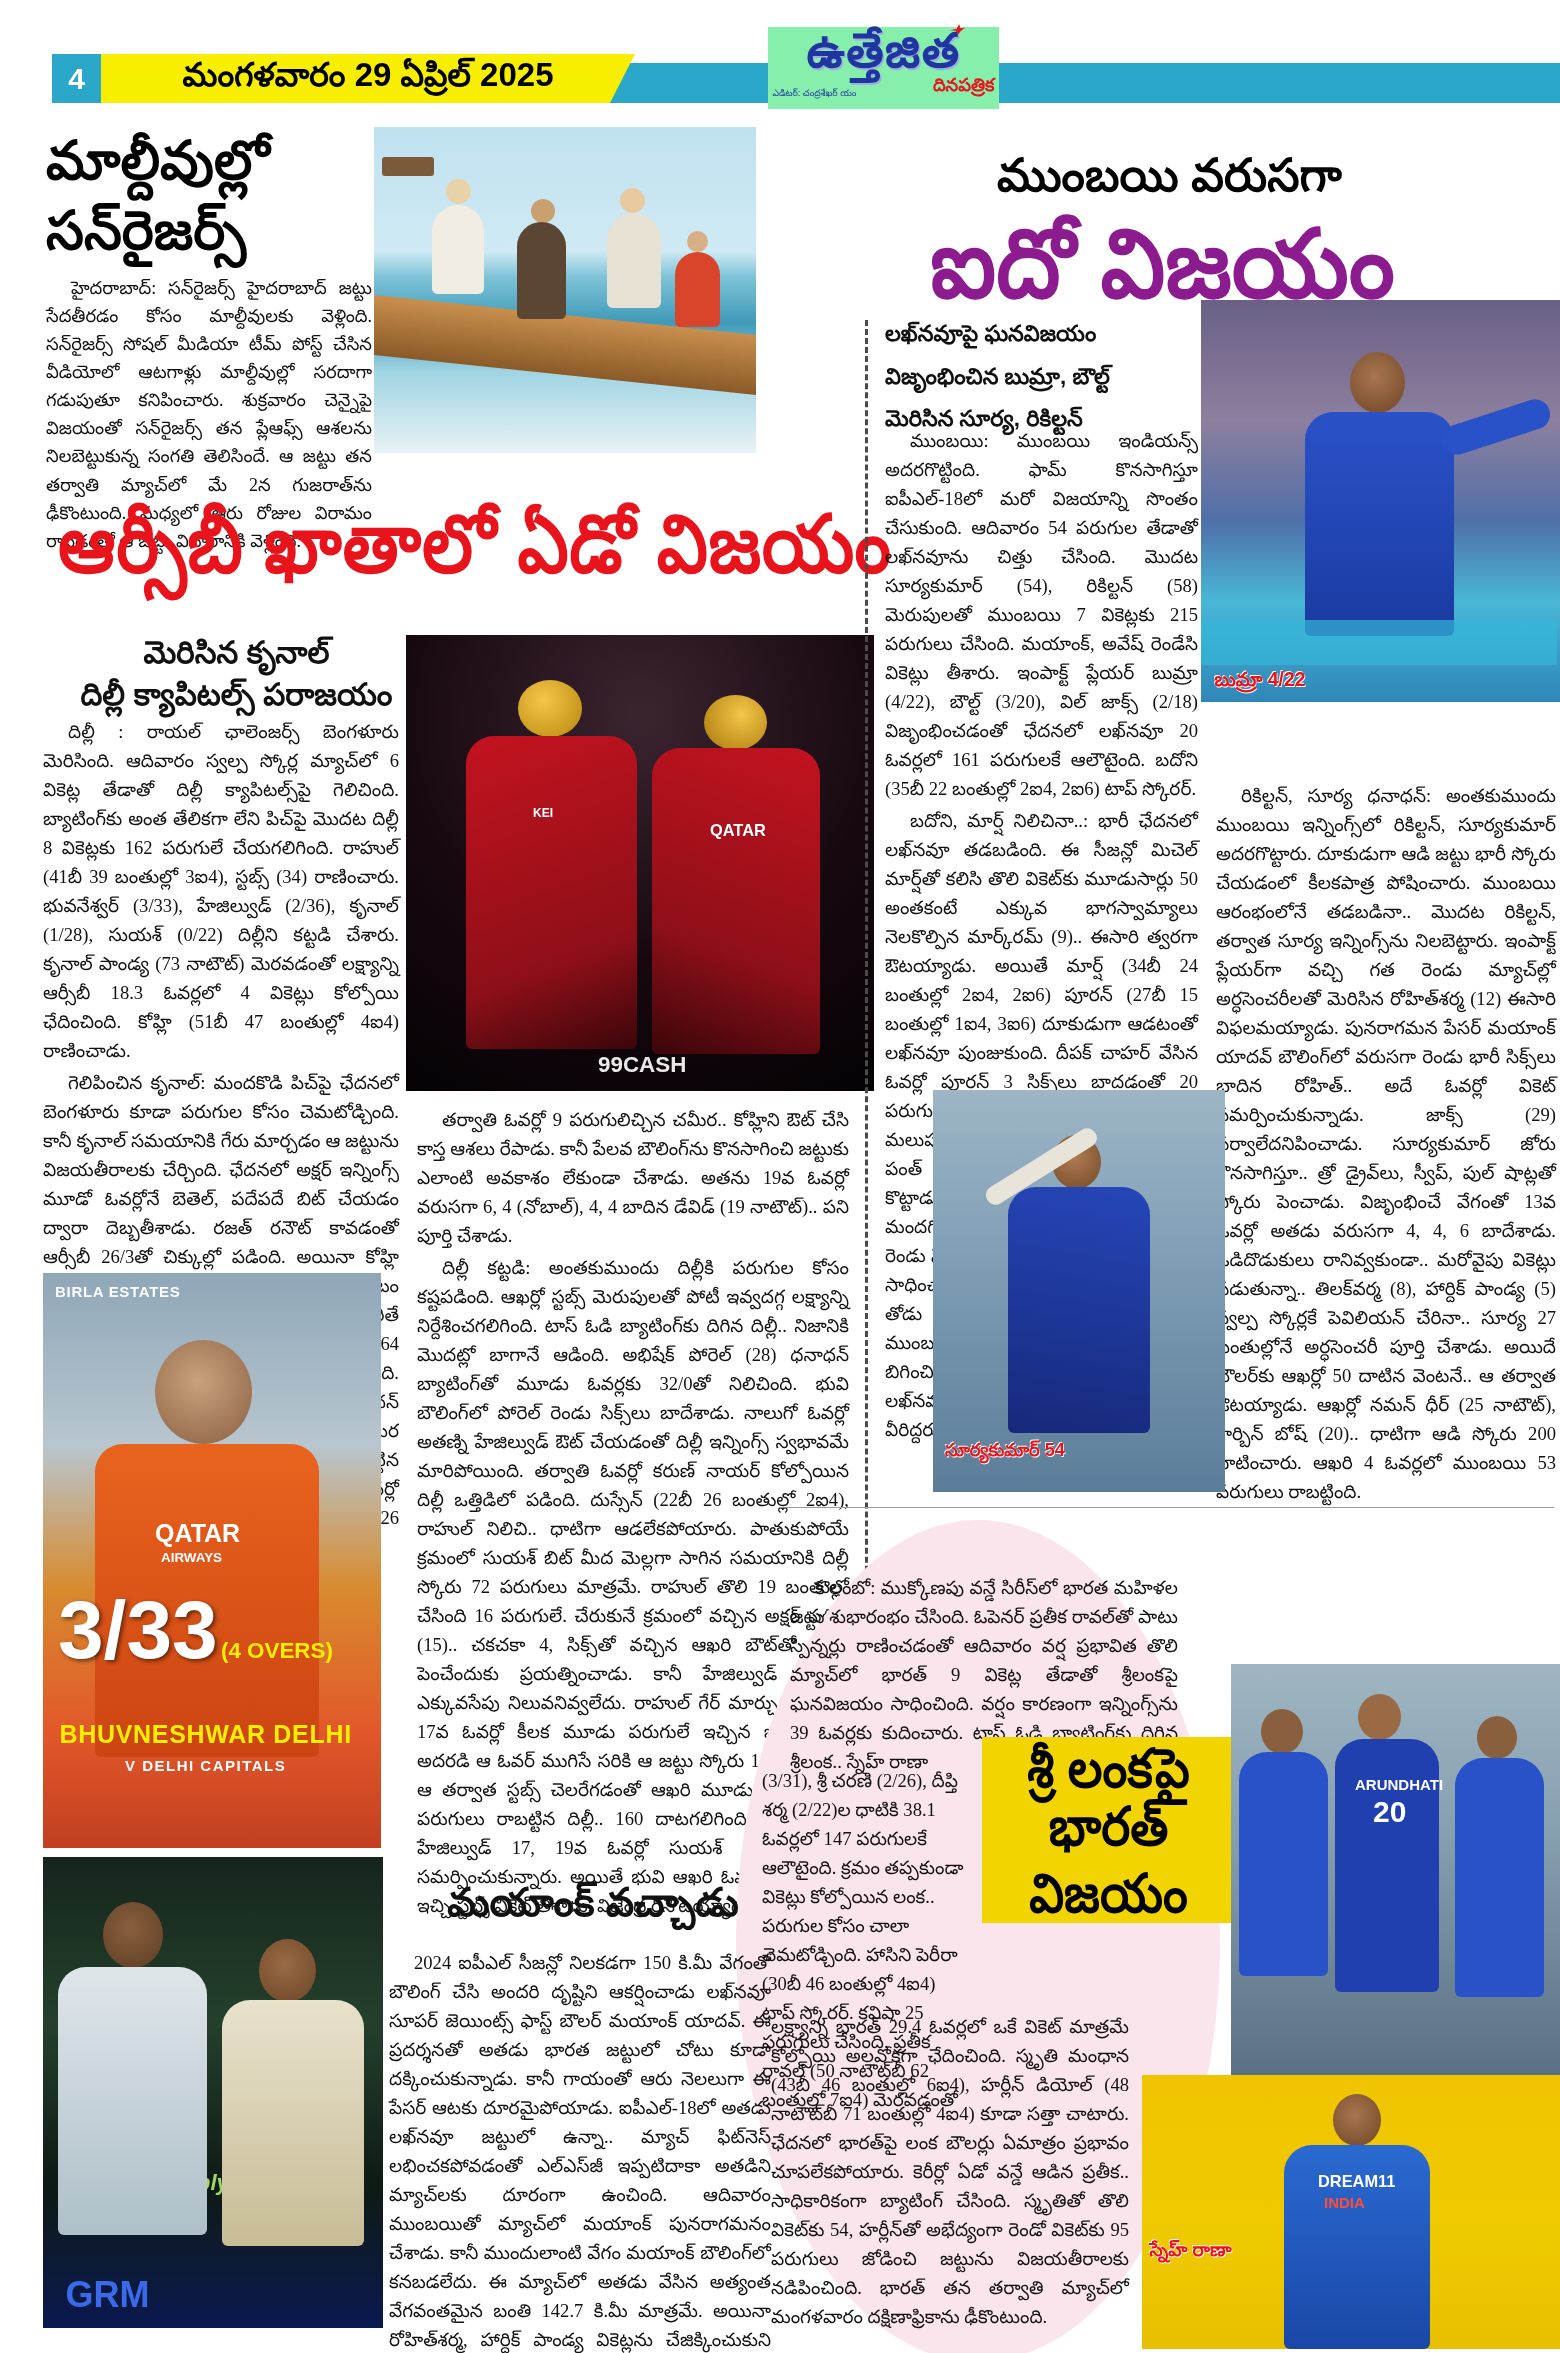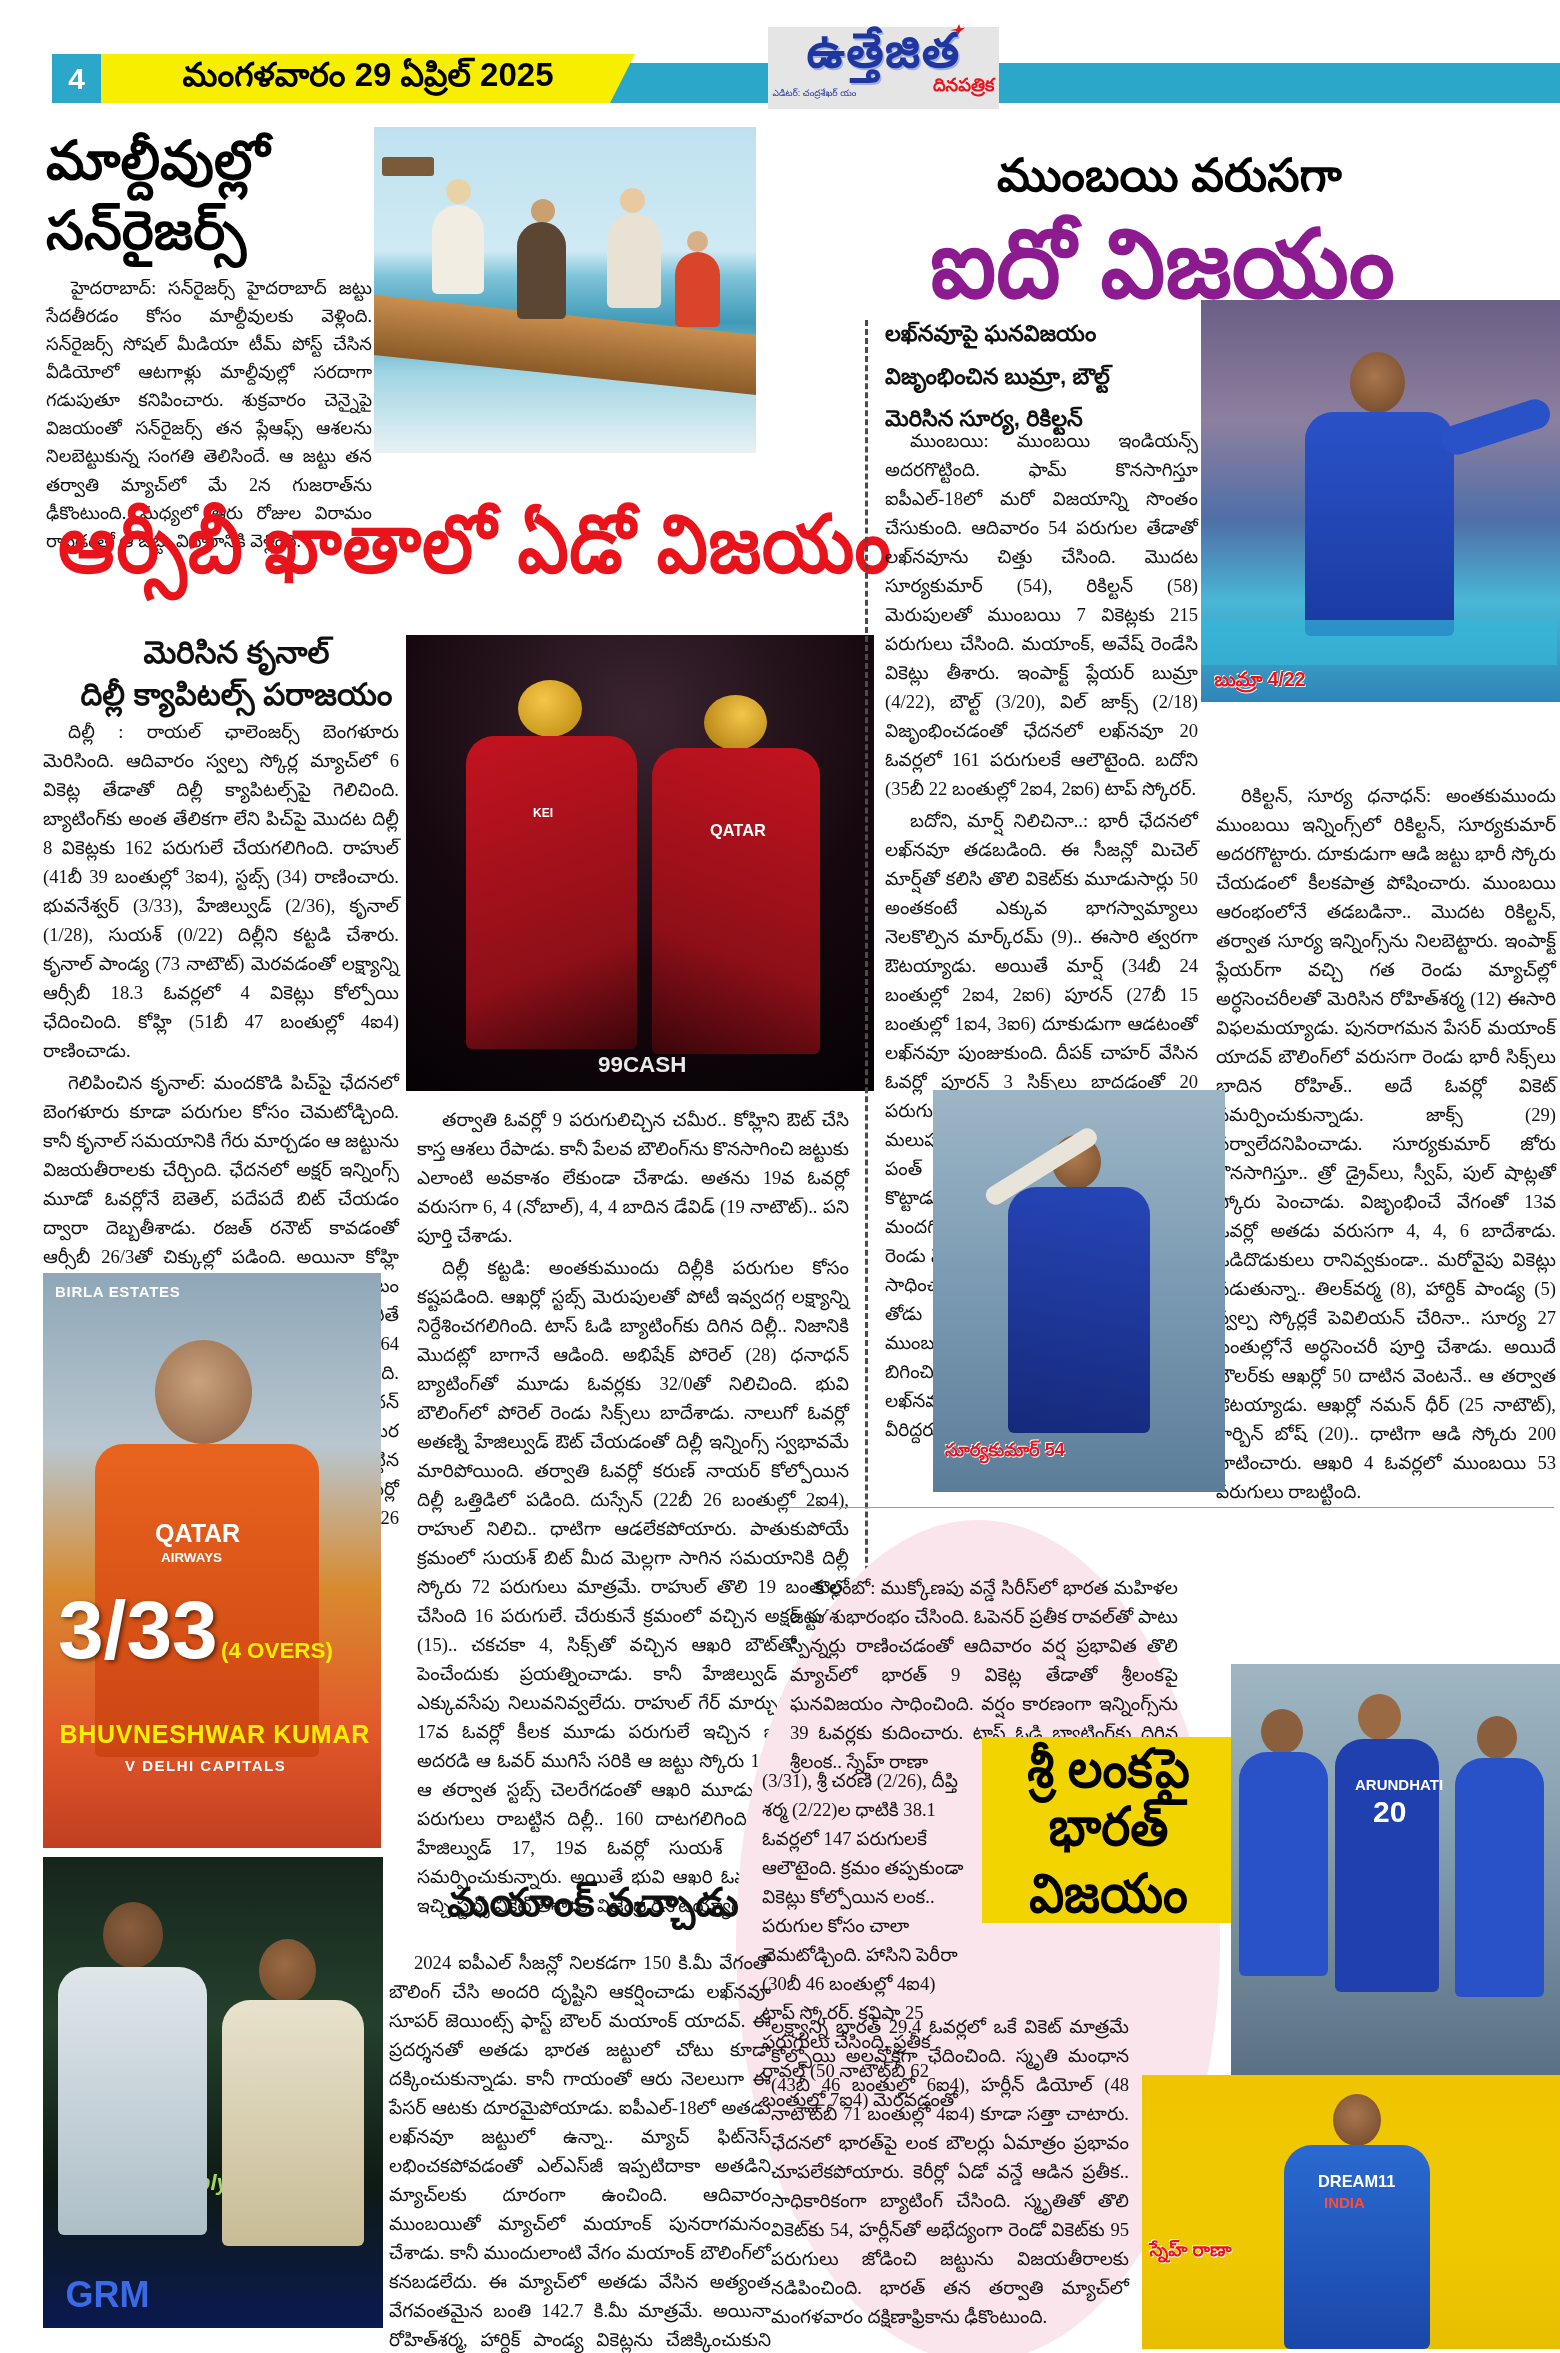--- a/index.html
+++ b/index.html
@@ -78,21 +78,21 @@
 
 <div class="page">
 
   <div class="abs cyan-strip" style="left:101px; top:63px; width:1459px; height:40px;"></div>
   <div class="abs page-num" style="left:52px; top:54px; width:49px; height:49px;">
     <span>4</span>
   </div>
   <div class="abs date-bar" style="left:101px; top:54px; width:534px; height:49px;">
     <span>మంగళవారం  29 ఏప్రిల్ 2025</span>
   </div>
-  <div class="abs masthead" style="left:768px; top:27px; width:231px; height:82px; background:#e5e5e5;">
+  <div class="abs masthead" style="left:768px; top:27px; width:231px; height:82px; background:#86efac;">
     <div style="position:relative; display:inline-block;">
       <div class="masthead-title">ఉత్తేజిత</div>
       <div class="dove abs" style="right:-4.5px; top:-3px;"></div>
     </div>
     <div style="display:flex; justify-content:space-between; align-items:flex-end; padding:0 4.5px;">
       <span class="masthead-ed">ఎడిటర్: చంద్రశేఖర్ యం</span>
       <span class="masthead-sub">దినపత్రిక</span>
     </div>
   </div>
 
@@ -141,21 +141,21 @@
   <div class="photo ph-bhuvi" style="left:43px; top:1273px; width:338px; height:575px;">
     <div class="jersey-label" style="left:12px; top:10.4px; font-size:15px; letter-spacing:0.7px;">BIRLA ESTATES</div>
     <div class="head" style="left:112px; top:67px; width:97px; height:104px; background:radial-gradient(circle at 45% 40%,#caa27c,#8a5f42);"></div>
     <div class="torso" style="left:52px; top:171px; width:224px; height:313px; background:linear-gradient(180deg,#e8641e,#cc4412);"></div>
     <div class="jersey-label" style="left:112px; top:246px; font-size:25px; font-weight:900;">QATAR</div>
     <div class="jersey-label" style="left:118px; top:277px; font-size:13.4px;">AIRWAYS</div>
     <div class="abs" style="left:15px; top:320px; width:313px;">
       <span class="bh-big">3/33</span>
       <span class="bh-overs">(4 OVERS)</span>
     </div>
-    <div class="abs bh-name" style="left:16.4px; top:447px;">BHUVNESHWAR KUMAR</div>
+    <div class="abs bh-name" style="left:16.4px; top:447px;">BHUVNESHWAR DELHI</div>
     <div class="abs bh-vs" style="left:82px; top:484px;">V DELHI CAPITALS</div>
   </div>
 
   <div class="abs bt" style="left:417px; top:1105px; width:432px; height:744px;">
     <p>తర్వాతి ఓవర్లో 9 పరుగులిచ్చిన చమీర.. కోహ్లిని ఔట్ చేసి కాస్త ఆశలు రేపాడు. కానీ పేలవ బౌలింగ్‌ను కొనసాగించి జట్టుకు ఎలాంటి అవకాశం లేకుండా చేశాడు. అతను 19వ ఓవర్లో వరుసగా 6, 4 (నోబాల్), 4, 4 బాదిన డేవిడ్ (19 నాటౌట్).. పని పూర్తి చేశాడు.</p>
     <p>దిల్లీ కట్టడి: అంతకుముందు దిల్లీకి పరుగుల కోసం కష్టపడింది. ఆఖర్లో స్టబ్స్ మెరుపులతో పోటీ ఇవ్వదగ్గ లక్ష్యాన్ని నిర్దేశించగలిగింది. టాస్ ఓడి బ్యాటింగ్‌కు దిగిన దిల్లీ.. నిజానికి మొదట్లో బాగానే ఆడింది. అభిషేక్ పోరెల్ (28) ధనాధన్ బ్యాటింగ్‌తో మూడు ఓవర్లకు 32/0తో నిలిచింది. భువి బౌలింగ్‌లో పోరెల్ రెండు సిక్స్‌లు బాదేశాడు. నాలుగో ఓవర్లో అతణ్ని హేజిల్వుడ్ ఔట్ చేయడంతో దిల్లీ ఇన్నింగ్స్ స్వభావమే మారిపోయింది. తర్వాతి ఓవర్లో కరుణ్ నాయర్ కోల్పోయిన దిల్లీ ఒత్తిడిలో పడింది. దుస్సేన్ (22బీ 26 బంతుల్లో 2ఐ4), రాహుల్ నిలిచి.. ధాటిగా ఆడలేకపోయారు. పాతుకుపోయే క్రమంలో సుయశ్ బిట్ మీద మెల్లగా సాగిన సమయానికి దిల్లీ స్కోరు 72 పరుగులు మాత్రమే. రాహుల్ తొలి 19 బంతుల్లో చేసింది 16 పరుగులే. చేరుకునే క్రమంలో వచ్చిన అక్షర్ పటేల్ (15).. చకచకా 4, సిక్స్‌తో వచ్చిన ఆఖరి బౌట్‌తో మేలు పెంచేందుకు ప్రయత్నించాడు. కానీ హేజిల్వుడ్ అతణ్ని ఎక్కువసేపు నిలువనివ్వలేదు. రాహుల్ గేర్ మార్చుకునే లోపే 17వ ఓవర్లో కీలక మూడు పరుగులే ఇచ్చిన భువనేశ్వర్.. అదరడి ఆ ఓవర్ ముగిసే సరికి ఆ జట్టు స్కోరు 120 మాత్రమే. ఆ తర్వాత స్టబ్స్ చెలరేగడంతో ఆఖరి మూడు ఓవర్లలో 42 పరుగులు రాబట్టిన దిల్లీ.. 160 దాటగలిగింది. 18వ ఓవర్లో హేజిల్వుడ్ 17, 19వ ఓవర్లో సుయశ్ 19 పరుగులు సమర్పించుకున్నారు. అయితే భువి ఆఖరి ఓవర్లో 6 పరుగులే ఇచ్చి స్టబ్స్ వికెట్ తీశాడు. విజేంద్ర రనౌటయ్యాడు.</p>
   </div>
 
   <div class="abs divider-v" style="left:865px; top:320px; height:1342px;"></div>
 

